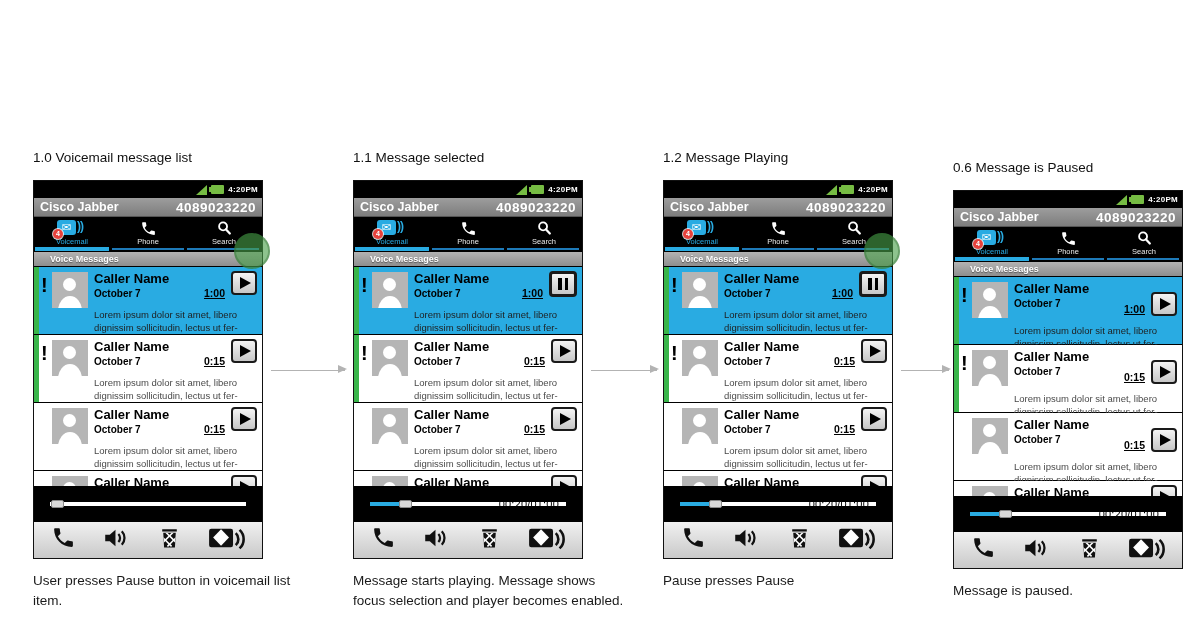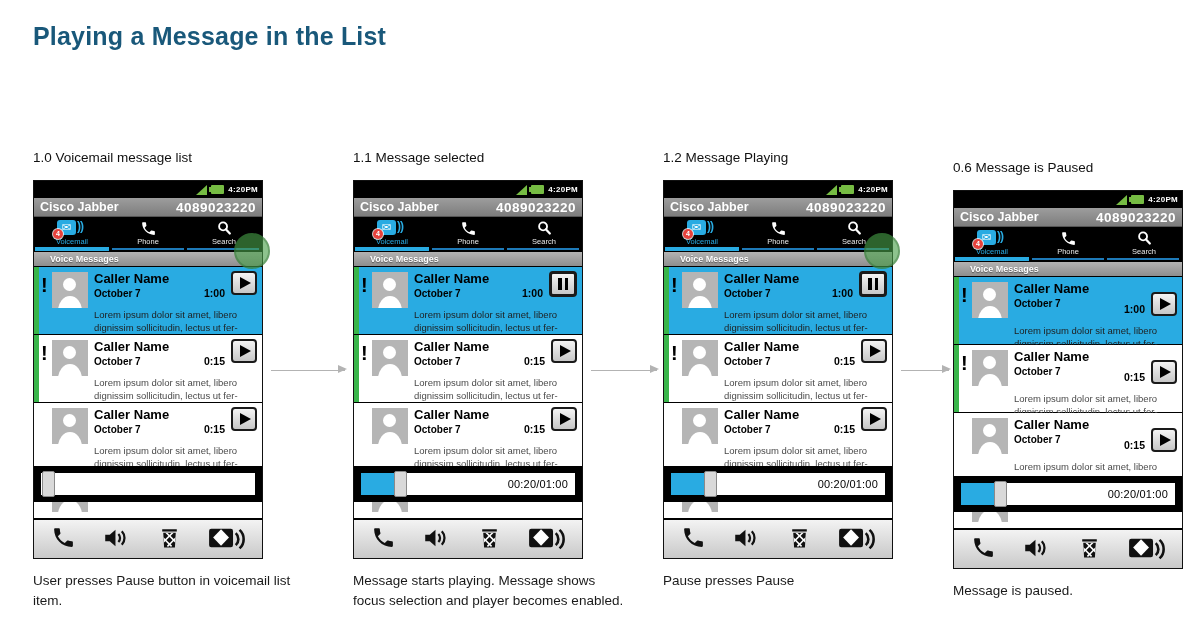--- a/index.html
+++ b/index.html
@@ -67,38 +67,38 @@
     overflow:hidden; margin-top:1px; }
   .avatar::before { content:""; position:absolute; left:11px; top:6px; width:13px; height:13px;
     border-radius:50%; background:#fff; }
   .avatar::after { content:""; position:absolute; left:6px; bottom:-3px; width:24px; height:15px;
     border-radius:50% 50% 0 0 / 100% 100% 0 0; background:#fff; }
   .v-content { flex:1; min-width:0; margin-left:6px; }
   .row1 { display:flex; align-items:flex-start; }
   .names { flex:1; min-width:0; }
   .cname { font-size:13px; font-weight:bold; color:#000; line-height:16px; white-space:nowrap; }
   .cdate { font-size:10px; font-weight:bold; color:#000; line-height:13px; }
-  .dur { font-size:10.5px; font-weight:bold; color:#000; align-self:flex-end; margin:0 6px 1px 0; }
+  .dur { font-size:10.5px; font-weight:bold; color:#000; align-self:flex-end; margin:0 6px 1px 0;text-decoration:underline; }
   .pbtn { flex:0 0 26px; width:26px; height:24px; border:2px solid #1a1a1a; border-radius:4px;
     background:linear-gradient(#f4f4f4,#c7c7c7); display:flex; align-items:center;
     justify-content:center; padding:0; cursor:pointer; align-self:flex-start; }
   .vitem.btn-focused .pbtn { border-width:3px; width:28px; flex-basis:28px; height:26px; }
   .btn-middle .vitem .pbtn { margin-top:11px; }
   .btn-middle .vitem.partial .pbtn { margin-top:0; }
   .pbtn .tri { display:block; width:0; height:0; border-left:11px solid #000;
     border-top:6.5px solid transparent; border-bottom:6.5px solid transparent; margin-left:2px; }
   .pbtn .bars { display:none; gap:3px; }
   .pbtn .bars b { display:block; width:3.5px; height:12px; background:#000; }
   .vitem.btn-pause .bars { display:flex; }
   .lorem { margin-top:9px; font-size:9.5px; line-height:1.35; color:#4a4a4a; max-width:162px; }
   .vitem.selected .lorem { color:#1e1e1e; }
   .vitem.partial { height:50px; border-bottom:none; }
 
-  .scrubber { position:absolute; left:0; right:0; bottom:56px; height:36px; background:#000;
-    padding:7px; z-index:10; }
+  .scrubber { position:absolute; left:0; right:0; bottom:36px; height:36px; background:#000;
+    padding:16px; z-index:10; }
   .track { position:relative; width:100%; height:100%; background:#fff; }
   .fill { display:none; position:absolute; left:0; top:0; bottom:0; width:18%; background:#29ABE2; }
   .scrubber.enabled .fill { display:block; }
   .thumb { position:absolute; left:1px; top:-2px; bottom:-2px; width:13px; background:#d9d9d9;
     border:1px solid #8a8a8a; border-radius:2px; }
   .scrubber.enabled .thumb { left:calc(18% - 6px); }
   .scrub-time { position:absolute; right:7px; top:50%; transform:translateY(-50%);
     font-size:11px; color:#000; letter-spacing:.2px; }
 
   .toolbar { position:absolute; left:0; right:0; bottom:0; height:40px;
@@ -114,21 +114,20 @@
 
   .flow-arrow { position:absolute; top:370px; height:0; border-top:1.6px solid #b3b3b3; }
   .flow-arrow::after { content:""; position:absolute; right:-2px; top:-5.6px; width:0; height:0;
     border-left:9px solid #b3b3b3; border-top:4.8px solid transparent;
     border-bottom:4.8px solid transparent; }
 </style>
 </head>
 <body>
 
 <div id="stage">
-  <h1 class="page-title">Playing a Message in the List</h1>
   <div id="panels">
   <div class="panel has-touch" style="left: 33px; top: 150px;">
     <div class="step-label">1.0 Voicemail message list</div>
 
     <div class="phone">
       <div class="status-bar">
         <span class="sig"></span>
         <span class="bat"></span>
         <span class="status-time">4:20PM</span>
       </div>

